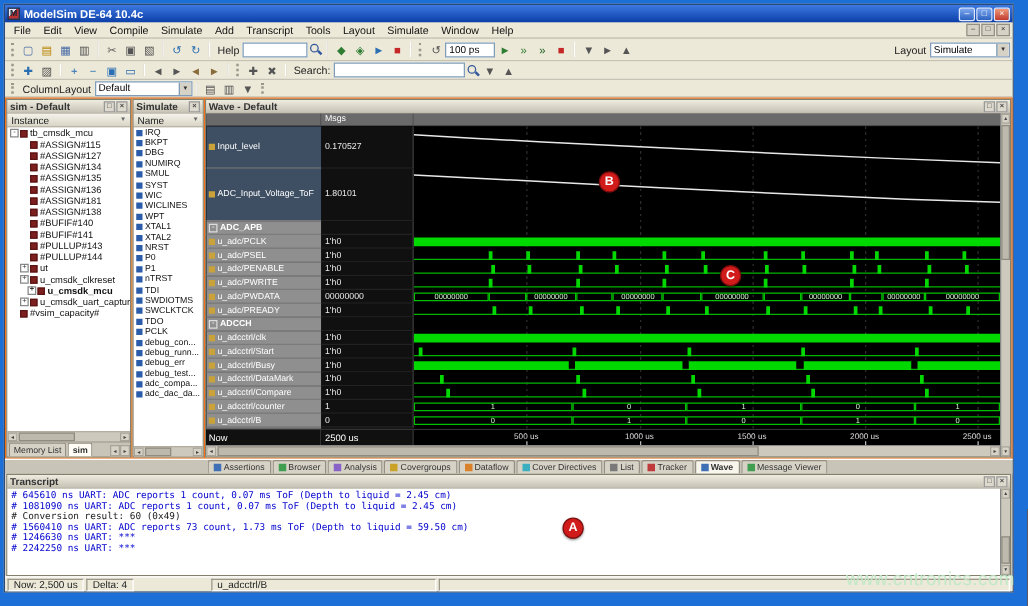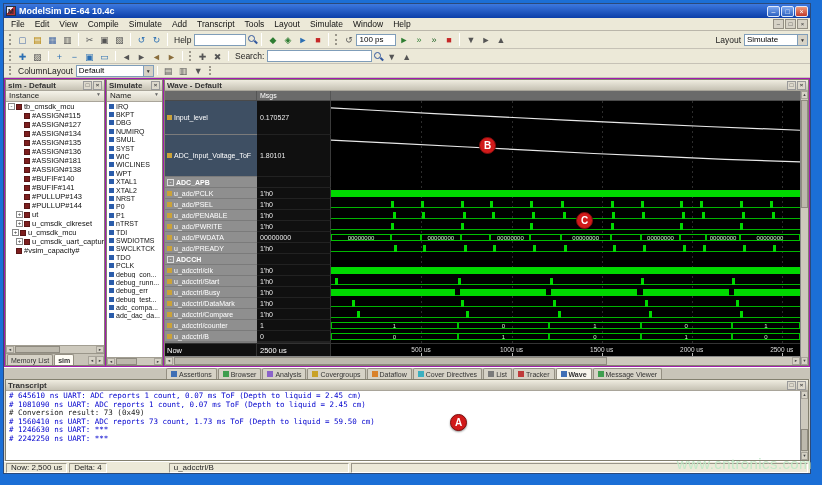--- a/index.html
+++ b/index.html
@@ -31,29 +31,29 @@
   .tlabel{font-size:8.5px;color:#222;margin:0 3px;white-space:nowrap;}
   .tinput{background:#fff;border:1px solid #7f9db9;font-size:8px;height:12px;padding:0 2px;color:#000;font-family:"Liberation Sans",sans-serif;}
   .tcombo{background:#fff;border:1px solid #7f9db9;font-size:8px;height:12px;display:flex;align-items:center;padding-left:2px;white-space:nowrap;overflow:hidden;}
   .tcombo-text{flex:1;overflow:hidden;}
   .combo-btn{width:10px;height:100%;flex:none;background:#d6d2c6;border-left:1px solid #7f9db9;font-size:5px;line-height:10px;text-align:center;color:#333;}
   .magwrap{position:relative;width:11px;height:11px;flex:none;margin-left:1px;}
   .magwrap::before{content:"";position:absolute;left:1px;top:1px;width:5px;height:5px;border:1.4px solid #33589e;border-radius:50%;}
   .magwrap::after{content:"";position:absolute;left:7px;top:7px;width:3.5px;height:1.6px;background:#33589e;transform:rotate(45deg);}
 
   
-  .main{flex:1;display:flex;gap:1px;background:#a21caf;padding:1px;min-height:0;}
+  .main{flex:1;display:flex;gap:1px;background:#f97316;padding:1px;min-height:0;}
   .panel{background:#ece9d8;border:1px solid #83806f;display:flex;flex-direction:column;min-height:0;}
   .panel-head{height:11px;flex:none;background:linear-gradient(#efece0,#c6c2b4);display:flex;align-items:center;font-size:8px;font-weight:bold;color:#333;padding:0 2px;border-bottom:1px solid #a9a59a;white-space:nowrap;overflow:hidden;}
   .ph-btns{margin-left:auto;display:flex;}
   .ph-btn{width:9px;height:9px;flex:none;font-size:6px;line-height:7px;text-align:center;border:1px solid #999;background:#ddd9cd;margin-left:1px;color:#444;}
 
   
   .sim{width:100px;flex:none;}
-  .colhead{height:11px;flex:none;background:linear-gradient(#f5f3ea,#d8d4c6);border-bottom:1px solid #a9a59a;font-size:8px;color:#222;display:flex;padding:0 3px;}
+  .colhead{height:11px;flex:none;background:linear-gradient(#f5f3ea,#d8d4c6);border-bottom:1px solid #a9a59a;font-size:8px;color:#222;display:flex;align-items:center;padding:0 3px;}
   .colhead .sort{margin-left:auto;font-size:5px;color:#666;}
   .tree{flex:1;background:#fff;overflow:hidden;min-height:0;}
   .tree-row{height:9px;display:flex;align-items:center;white-space:nowrap;overflow:hidden;}
   .expander{width:7px;height:7px;flex:none;border:1px solid #888;background:#fff;font-size:6px;line-height:5px;text-align:center;color:#333;margin-right:1px;}
   .exp-space{width:8px;flex:none;}
   .node-icon{width:6px;height:6px;flex:none;background:#7d1f1f;border:1px solid #5a1515;margin-right:2px;}
   .tree-label{font-size:7.5px;color:#111;}
   .hscroll{height:8px;flex:none;background:#d6d2c6;border-top:1px solid #a29e92;display:flex;}
   .hs-btn{width:8px;height:100%;flex:none;background:#d6d2c6;border:1px solid #a8a49a;font-size:4px;line-height:6px;text-align:center;color:#444;}
   .hs-track{flex:1;position:relative;background:#cdc9bd;}
@@ -329,21 +329,21 @@
             <div class="tree-row" style="padding-left: 10px;">
               <span class="expander">+</span>
               <span class="node-icon"></span>
               <span class="tree-label">ut</span>
             </div>
             <div class="tree-row" style="padding-left: 10px;">
               <span class="expander">+</span>
               <span class="node-icon"></span>
               <span class="tree-label">u_cmsdk_clkreset</span>
             </div>
-            <div class="tree-row" style="padding-left: 6px;">
+            <div class="tree-row" style="padding-left: 16px; font-weight: bold;">
               <span class="expander">+</span>
               <span class="node-icon"></span>
               <span class="tree-label">u_cmsdk_mcu</span>
             </div>
             <div class="tree-row" style="padding-left: 10px;">
               <span class="expander">+</span>
               <span class="node-icon"></span>
               <span class="tree-label">u_cmsdk_uart_capture</span>
             </div>
             <div class="tree-row" style="padding-left: 2px;">
@@ -858,21 +858,21 @@
         <span>Transcript</span>
         <span class="ph-btns">
           <span class="ph-btn">□</span>
           <span class="ph-btn">×</span>
         </span>
       </div>
       <div class="trans-body">
         <div class="trans-content">
             <div class="tline b"># 645610 ns UART: ADC reports 1 count, 0.07 ms ToF (Depth to liquid = 2.45 cm)</div>
             <div class="tline b"># 1081090 ns UART: ADC reports 1 count, 0.07 ms ToF (Depth to liquid = 2.45 cm)</div>
-            <div class="tline k"># Conversion result:  73 (0x49)</div>
+            <div class="tline k"># Conversion result:  60 (0x49)</div>
             <div class="tline b"># 1560410 ns UART: ADC reports 73 count, 1.73 ms ToF (Depth to liquid = 59.50 cm)</div>
             <div class="tline b"># 1246630 ns UART: ***</div>
             <div class="tline b"># 2242250 ns UART: ***</div>
           </div>
         <div class="vscroll">
           <span class="vs-btn">▲</span>
           <span class="vs-track">
               <span class="vs-thumb thumb-bottom"></span>
             </span>
           <span class="vs-btn">▼</span>

